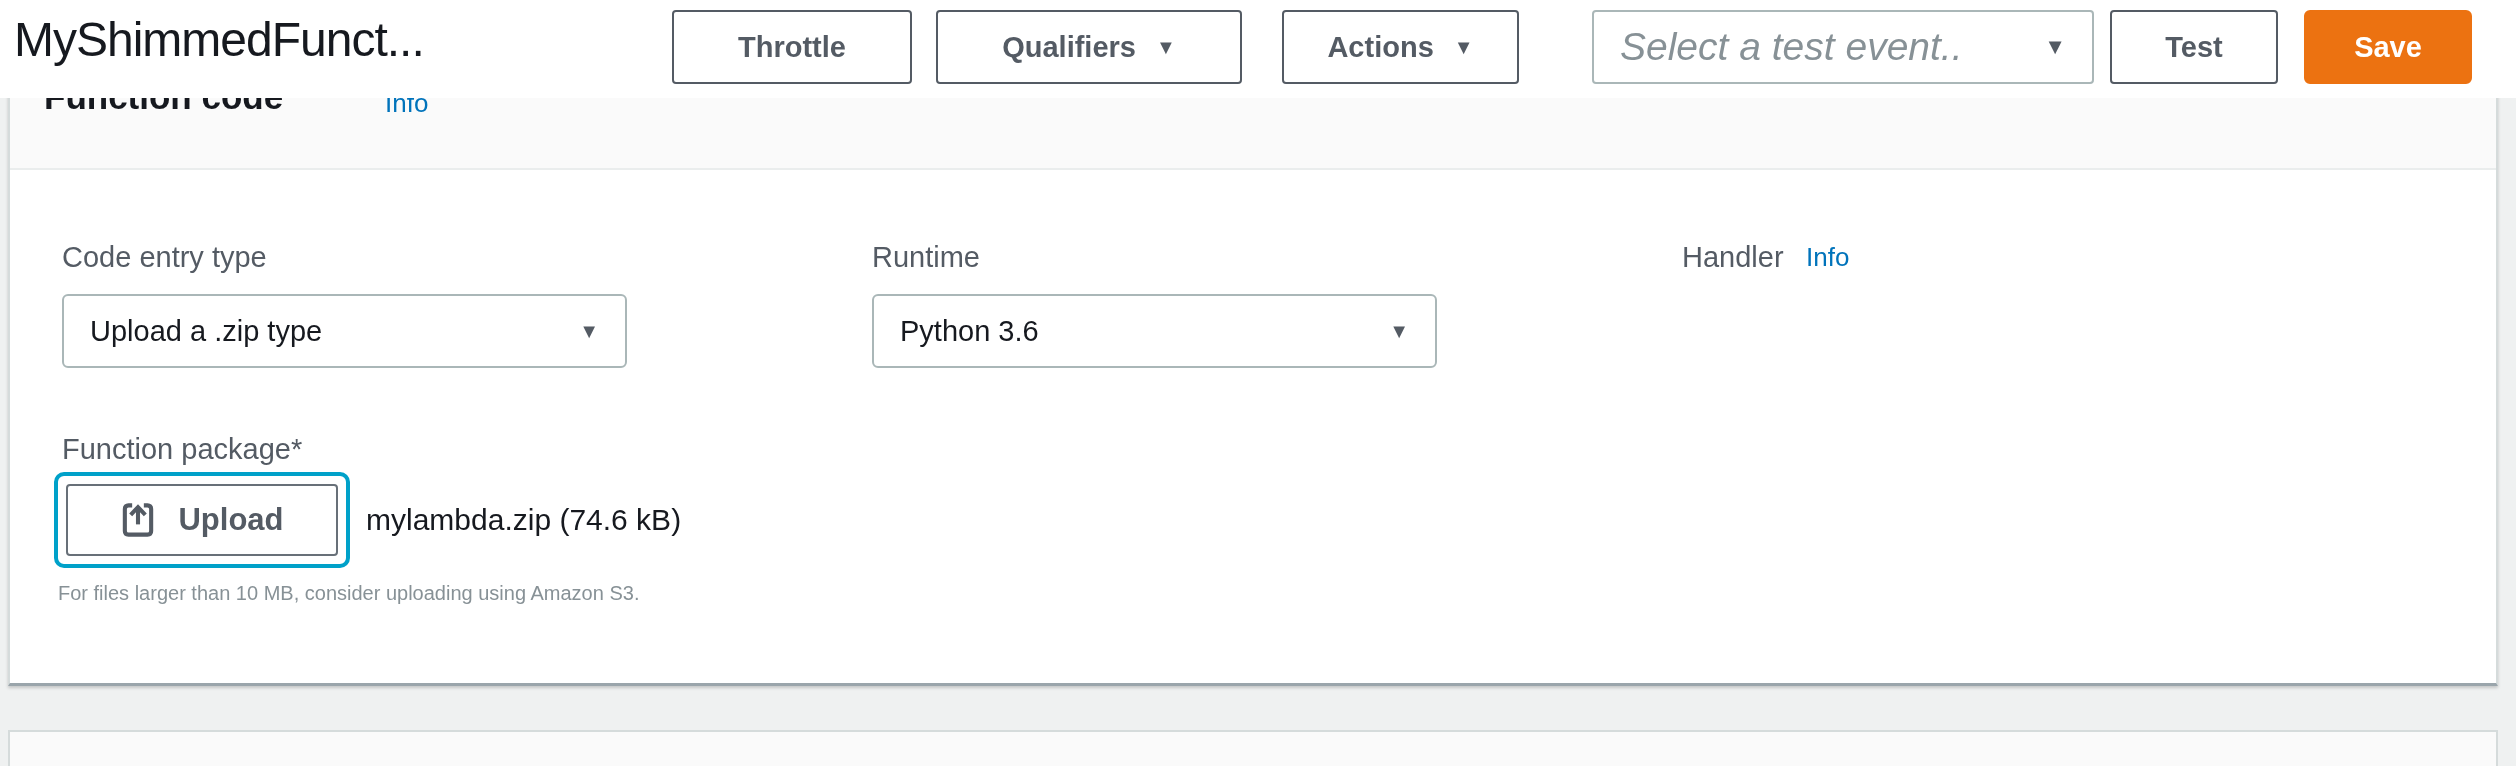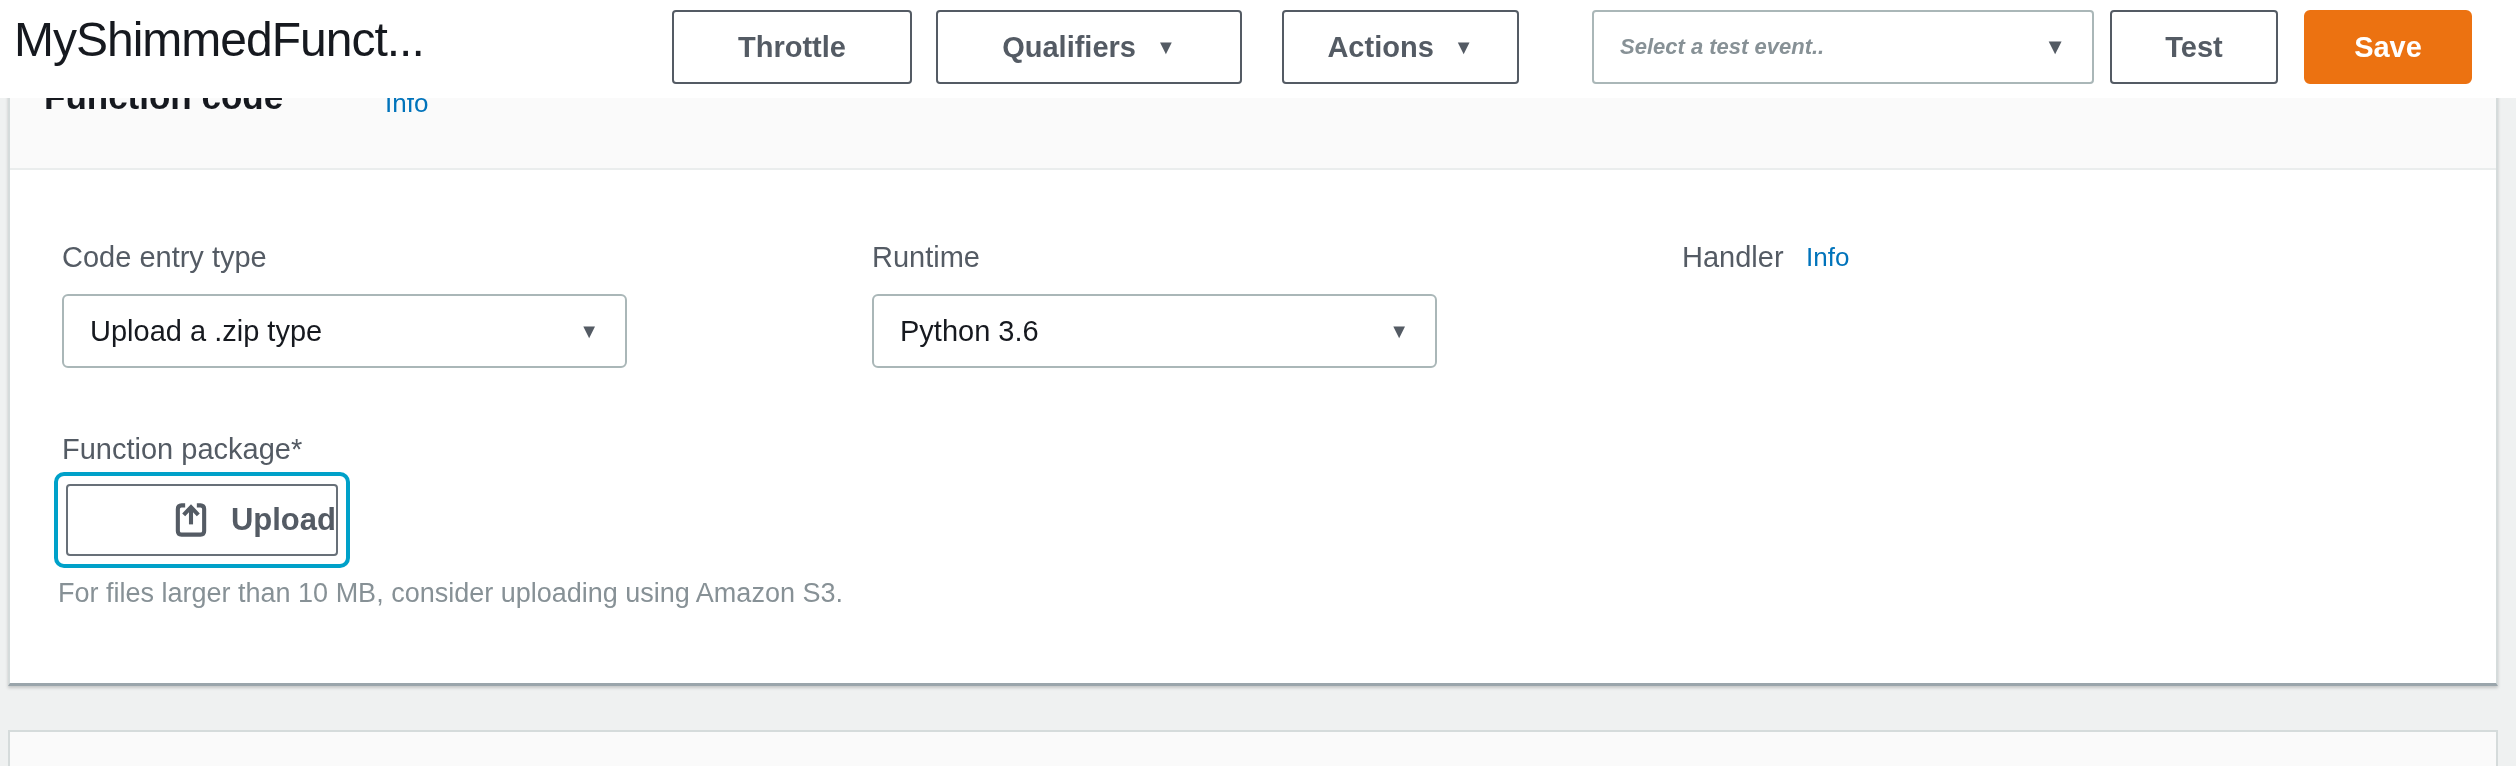--- a/index.html
+++ b/index.html
@@ -36,21 +36,21 @@
     left:2304px; width:168px;
     background:#ec7211; border-color:#ec7211; color:#ffffff; border-radius:6px;
   }
   .select-event {
     position:absolute; left:1592px; top:10px; width:502px; height:74px;
     background:#ffffff; border:2px solid #aab7b8; border-radius:4px;
     display:flex; align-items:center; justify-content:space-between;
     padding:0 26px; cursor:pointer;
   }
   .select-event .placeholder {
-    font-style:italic; font-size:22px; color:#879196; white-space:nowrap;font-weight:bold;
+    font-style:italic; font-size:39px; color:#879196; white-space:nowrap;
   }
   .select-event .caret { font-size:22px; color:#545b64; }
 
   
   .card1 {
     position:absolute; left:8px; top:30px; width:2490px; height:656px;
     background:#ffffff;
     border:2px solid #d5dbdb; border-bottom:3px solid #9aa5ab;
     box-shadow:0 2px 3px rgba(0,0,0,0.18);
   }
@@ -100,31 +100,31 @@
   }
 
   .pkg-label { top:400px; }
   .focus-ring {
     position:absolute; left:44px; top:440px; width:296px; height:96px;
     border:4px solid #00a1c9; border-radius:10px; background:#ffffff;
   }
   .upload-btn {
     position:absolute; left:8px; top:8px; width:272px; height:72px;
     background:#ffffff; border:2px solid #687078; border-radius:4px;
-    display:flex; align-items:center; justify-content:flex-end; gap:22px;
+    display:flex; align-items:center; justify-content:center; gap:22px;
     font-size:31px; font-weight:bold; color:#545b64; cursor:pointer;
   }
   .upload-icon { width:36px; height:38px; display:block; }
   .file-info {
     position:absolute; left:356px; top:470px;
     font-size:30px; line-height:36px; color:#16191f; white-space:nowrap;
   }
   .helper-text {
     position:absolute; left:48px; top:544px;
-    font-size:27px; line-height:34px; color:#879196; white-space:nowrap;
+    font-size:20px; line-height:34px; color:#879196; white-space:nowrap;
   }
 
   
   .card2 {
     position:absolute; left:8px; top:730px; width:2490px; height:60px;
     background:#fafafa; border:2px solid #d5dbdb;
   }
 </style>
 </head>
 <body>
@@ -158,20 +158,21 @@
       <button class="upload-btn">
         <svg class="upload-icon" viewBox="0 0 24 26" fill="none" stroke="#545b64" stroke-width="2.8">
           <path d="M8 3 H5.5 Q3 3 3 5.5 V20.5 Q3 23 5.5 23 H18.5 Q21 23 21 20.5 V5.5 Q21 3 18.5 3 H16"></path>
           <path d="M12 16 V5"></path>
           <path d="M7 9.5 L12 4.2 L17 9.5"></path>
         </svg>
         <span>Upload</span>
       </button>
     </div>
 
+    <div class="file-info">mylambda.zip (74.6 kB)</div>
 
     <div class="helper-text">For files larger than 10 MB, consider uploading using Amazon S3.</div>
   </section>
 
   <section class="card2"></section>
 
   <header class="header">
     <div class="fn-title">MyShimmedFunct...</div>
 
     <button class="hbtn btn-throttle">

